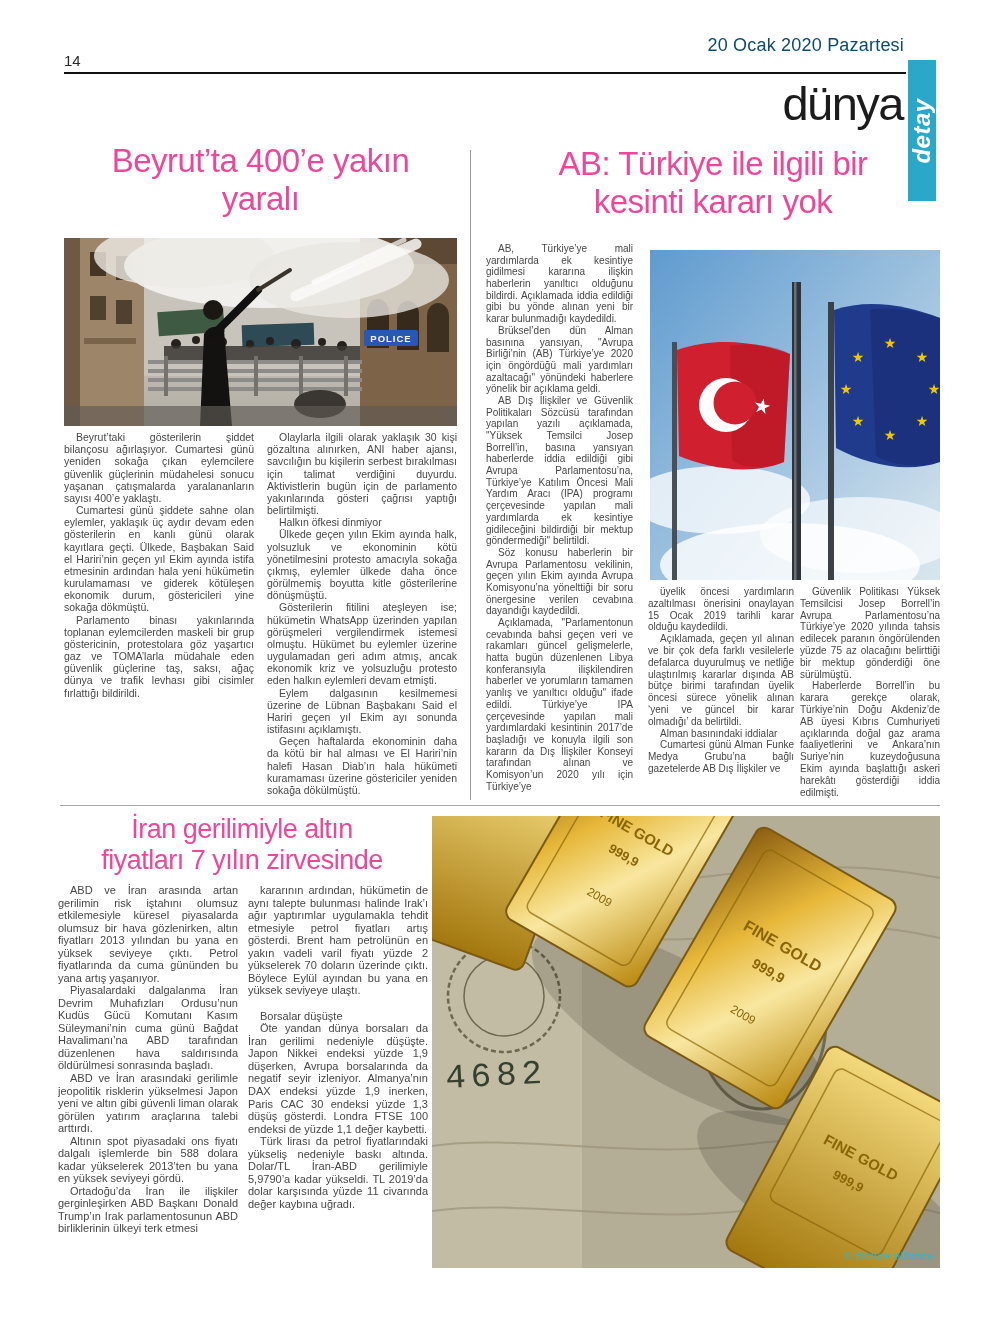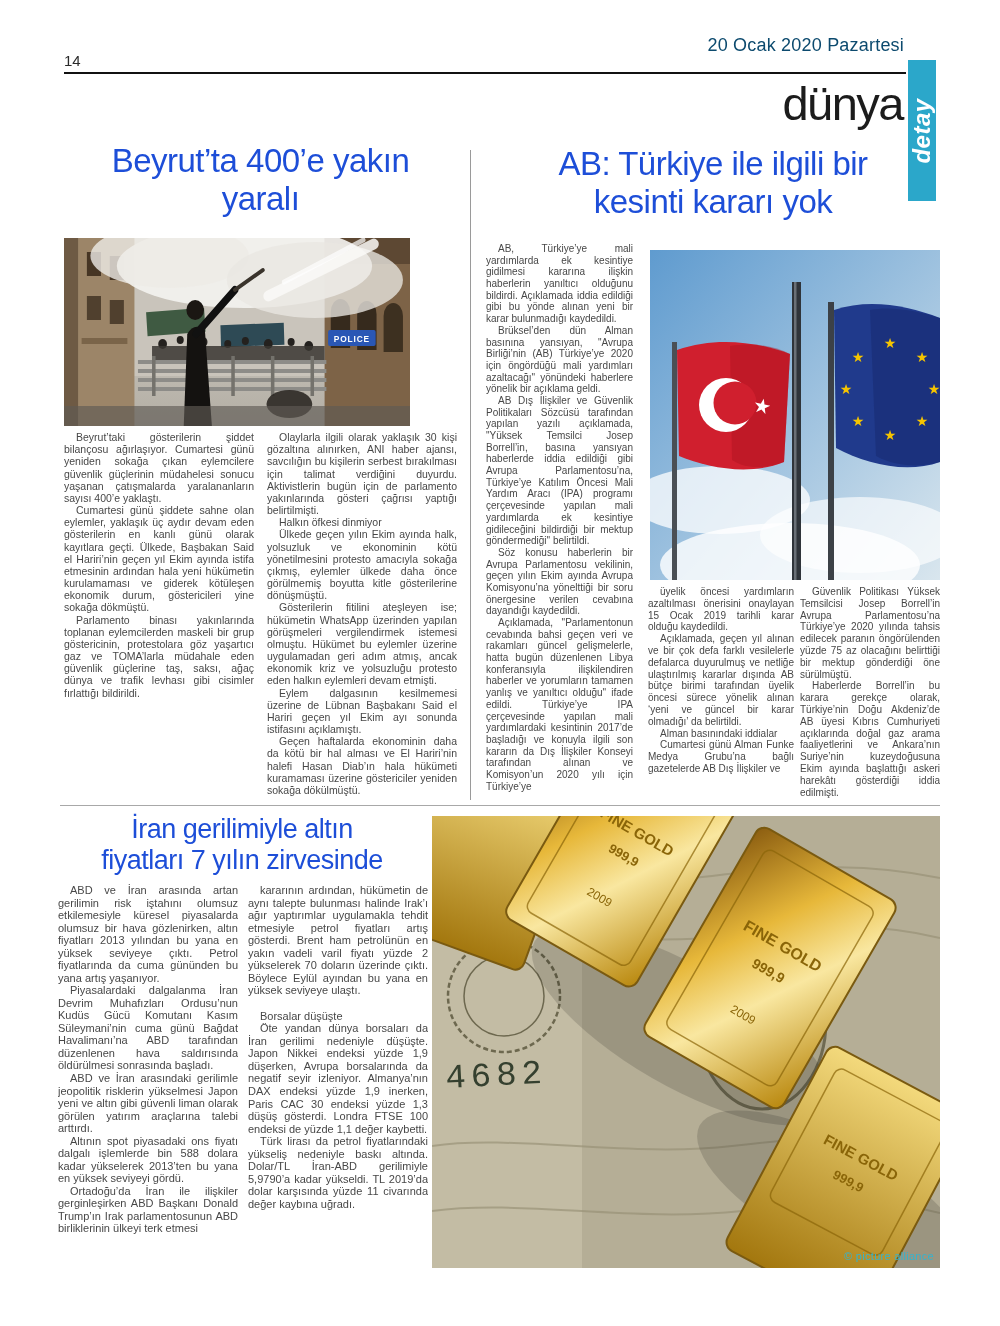--- a/index.html
+++ b/index.html
@@ -13,21 +13,21 @@
   .detay-banner{position:absolute;left:908px;top:60px;width:28px;height:141px;background:#2ba7ca;}
   .detay-banner span{position:absolute;left:50%;top:50%;transform:translate(-50%,-50%) rotate(-90deg);
         color:#fff;font-style:italic;font-weight:bold;font-size:24px;letter-spacing:.5px;white-space:nowrap;}
   .brand{position:absolute;right:97px;top:76px;font-size:47px;font-weight:500;color:#1c1c1c;letter-spacing:-1.5px;}
 
   
   .v-divider{position:absolute;left:470px;top:150px;width:1px;height:650px;background:#9a9a9a;}
   .h-divider{position:absolute;left:60px;top:805px;width:880px;height:1px;background:#a8a8a8;}
 
   
-  .headline{position:absolute;text-align:center;color:#1d4ed8;font-weight:500;}
+  .headline{position:absolute;text-align:center;color:#ec4899;font-weight:500;}
   .headline .hl-line{margin:0;line-height:1.14;letter-spacing:-.5px;}
   #beirut-title{left:64px;top:142px;width:393px;font-size:33px;}
   #ab-title{left:486px;top:145px;width:454px;font-size:33px;}
   #gold-title{left:58px;top:814px;width:368px;font-size:27px;}
 
   
   .col{position:absolute;overflow:hidden;text-align:justify;color:#474747;}
   .col p{margin:0;text-indent:12px;}
   .col p.gap{margin-top:13px;}
   .b-col{font-size:10.5px;line-height:1.16;}
@@ -35,21 +35,21 @@
   #beirut-col2{left:267px;top:431px;width:190px;height:370px;}
   #ab-col1{left:486px;top:243px;width:147px;height:558px;font-size:10px;line-height:1.17;}
   #ab-col2{left:648px;top:586px;width:146px;height:216px;font-size:10px;line-height:1.18;}
   #ab-col3{left:800px;top:586px;width:140px;height:216px;font-size:10px;line-height:1.18;}
   #gold-col1{left:58px;top:884px;width:180px;height:400px;font-size:11px;line-height:1.14;}
   #gold-col2{left:248px;top:884px;width:180px;height:400px;font-size:11px;line-height:1.14;}
 
   
   .photo{position:absolute;overflow:hidden;}
   .photo svg{display:block;width:100%;height:100%;}
-  #beirut-photo{left:64px;top:238px;width:346px;height:188px;}
+  #beirut-photo{left:64px;top:238px;width:393px;height:188px;}
   #ab-photo{left:650px;top:250px;width:290px;height:330px;}
   #gold-photo{left:432px;top:816px;width:508px;height:452px;}
   .photo-credit{position:absolute;right:6px;bottom:6px;font-size:11px;color:#35b3cd;letter-spacing:.3px;}
 </style>
 </head>
 <body>
 
 <div id="page">
 
   <div class="page-number">14</div>

